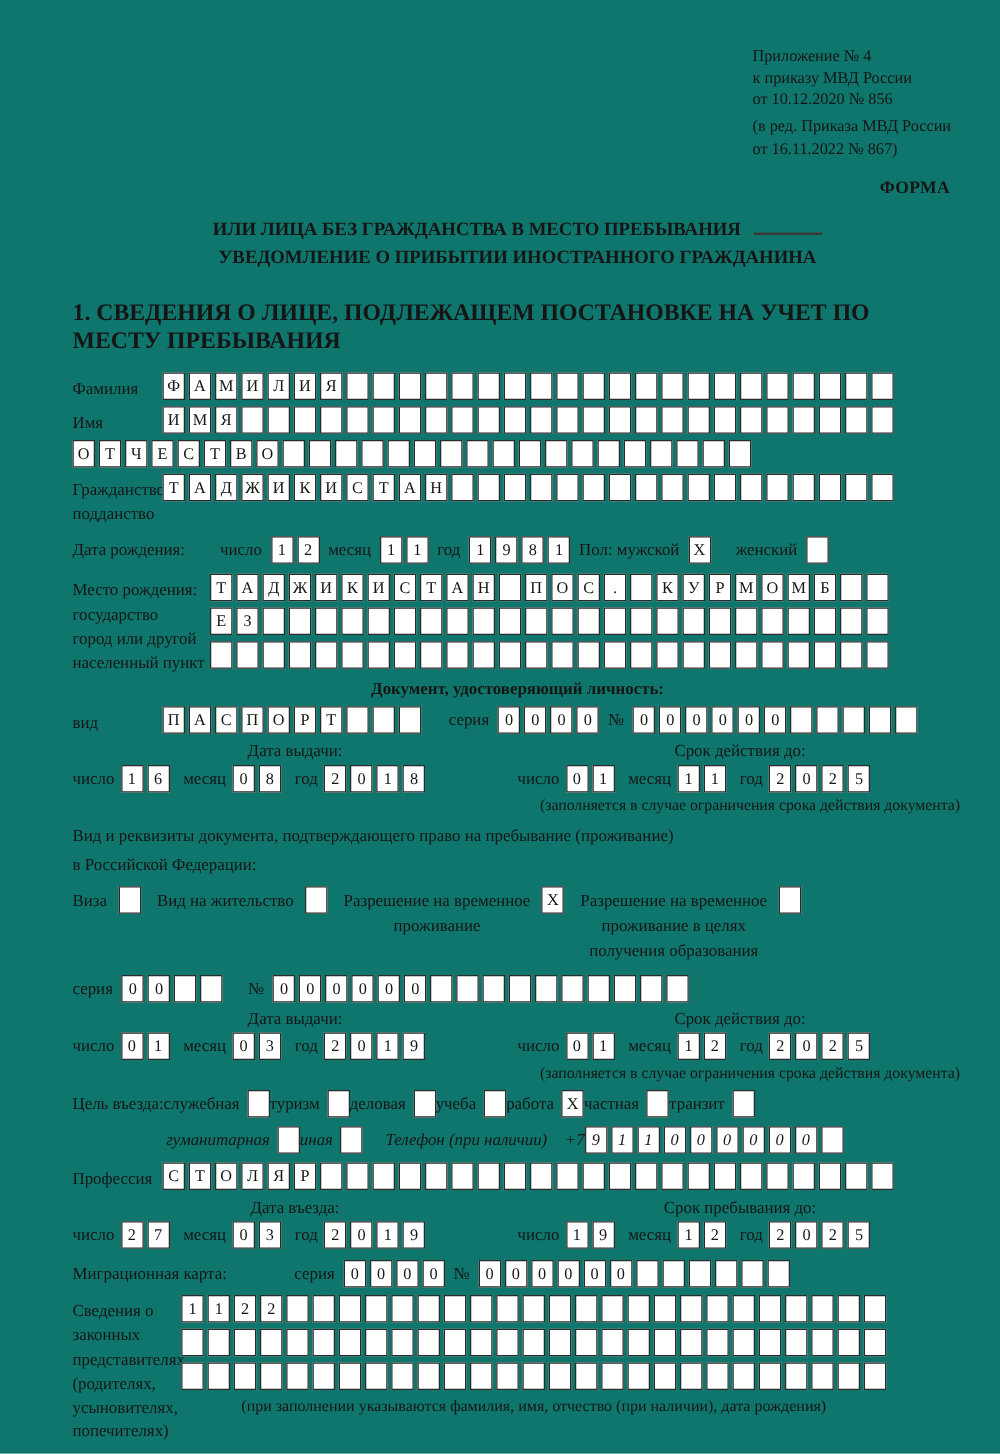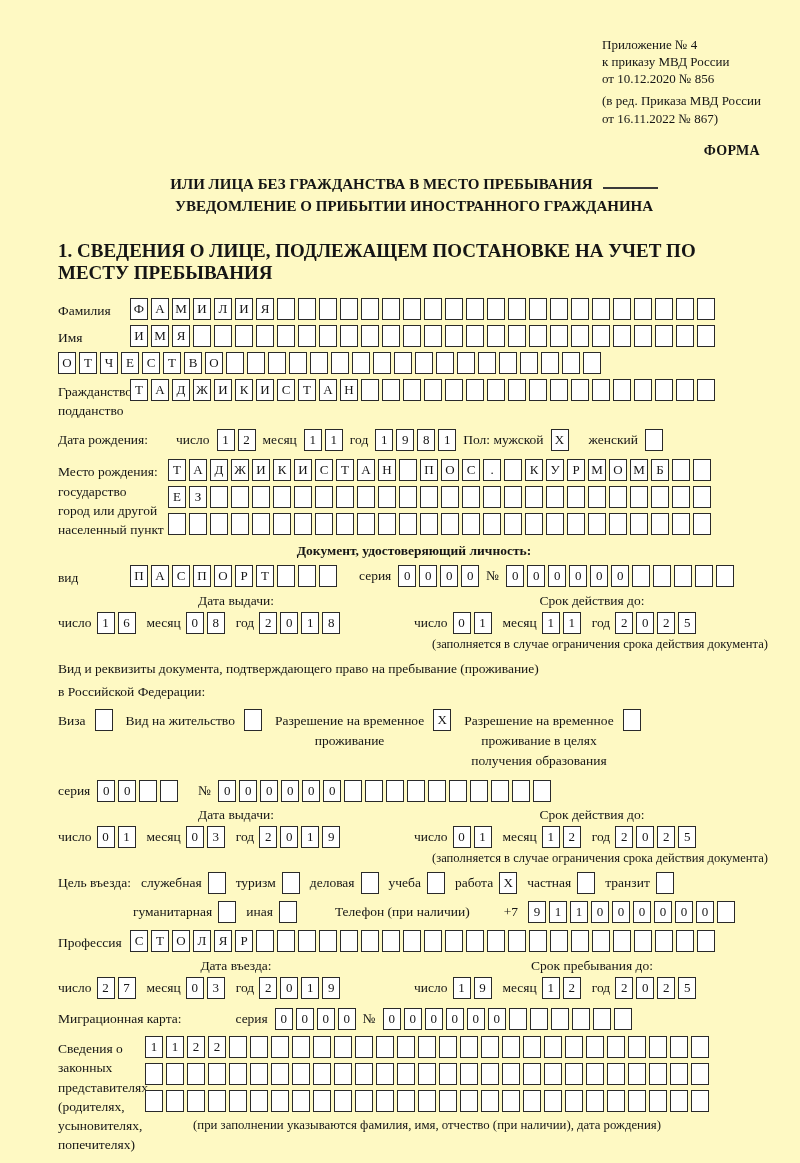--- a/index.html
+++ b/index.html
@@ -1,17 +1,17 @@
 <!DOCTYPE html>
 <html><head>
 <meta charset="utf-8">
 <style>
   html,body{margin:0;padding:0;background:#fff;}
   .page{position:relative;width:800px;height:1163px;box-sizing:border-box;
-        padding:36px 30px 10px 58px;background:#fef9c3;color:#151515;
+        padding:36px 30px 10px 58px;background:#0f766e;color:#151515;
         font-family:"Liberation Serif", "DejaVu Serif", serif;font-size:13.5px;overflow:hidden;}
   .hdr-right{margin-left:auto;width:168px;font-size:13px;line-height:1.32;}
   .hdr-gap{height:5px;}
   .forma{text-align:right;padding-right:10px;font-weight:bold;font-size:14px;margin-top:16px;letter-spacing:.3px;}
   .title{text-align:center;font-weight:bold;font-size:15px;line-height:1.5;margin-top:14px;}
   .blank-line{display:inline-block;width:55px;border-bottom:2px solid #3a3a3a;height:12px;margin-left:10px;}
   .sec-heading{font-weight:bold;font-size:19px;margin:22px 0 14px 0;}
   .frow{display:flex;align-items:flex-start;margin-bottom:5px;}
   .flabel{width:72px;flex-shrink:0;padding-top:3px;line-height:1.42;}
   .flabel.wide{width:110px;}
@@ -27,22 +27,22 @@
   .dcol .dhead{text-align:center;margin-bottom:3px;}
   .dline{display:flex;align-items:center;gap:5px;}
   .dline .grp{display:flex;gap:3px;margin-right:6px;}
   .note{font-size:12.6px;text-align:right;margin:3px 2px 6px 0;}
   .intro{line-height:1.7;}
   .opts{display:flex;align-items:flex-start;gap:13px;margin:6px 0 10px 0;}
   .opt{display:flex;align-items:flex-start;gap:9px;}
   .opt .opt-label{line-height:1.45;padding-top:2px;}
   .opt.center .opt-label{text-align:center;}
   .pair{display:flex;align-items:center;gap:6px;}
-  .purpose-row{display:flex;align-items:center;gap:10px;margin-bottom:7px;}
-  .indent{margin-left:75px;}
+  .purpose-row{display:flex;align-items:center;margin-bottom:7px;}
+  .indent{margin-left:75px;font-style:italic;}
   .rep-note{text-align:center;font-size:12.8px;margin-top:6px;}
   .chkbox{display:flex;}
 </style>
 </head>
 <body>
 
 <div class="page">
 
   <div class="hdr-right">
     <div>

